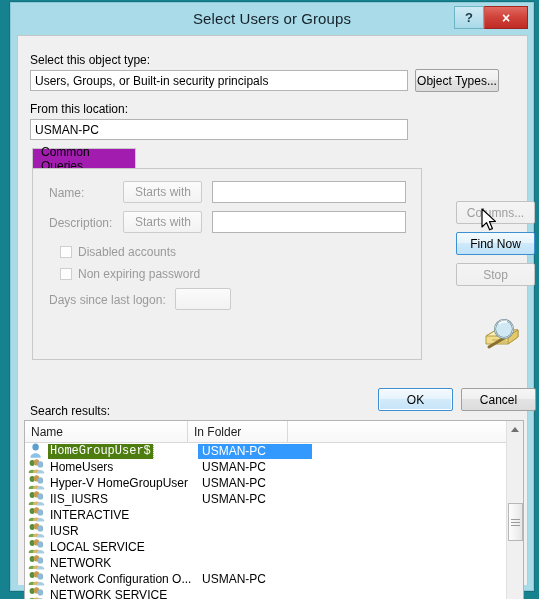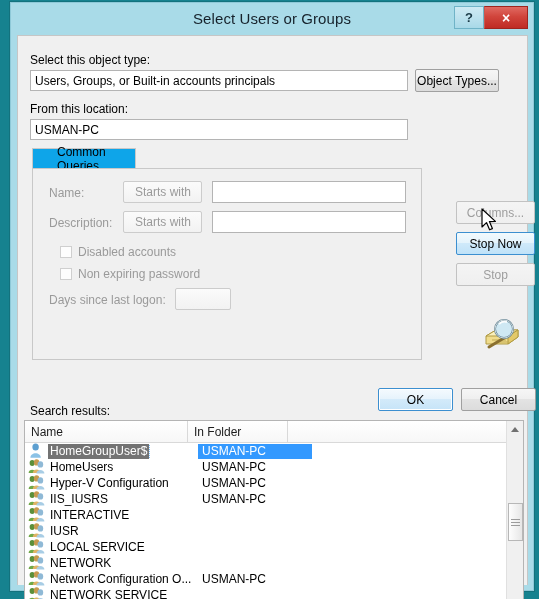--- a/index.html
+++ b/index.html
@@ -148,27 +148,27 @@
   
   .tabpanel {
     position: absolute;
     box-sizing: border-box;
     border: 1px solid #c8c8c8;
     background: #f0f0f0;
   }
   .tab-header {
     position: absolute;
     box-sizing: border-box;
-    background: #0ea5e9;
+    background: #a21caf;
     border: 1px solid #c8c8c8;
     border-bottom: 1px solid #f0f0f0;
     font-size: 12px;
     display: flex;
     align-items: center;
-    padding: 0 24px;
+    padding: 0 8px;
     color: #000;
   }
 
   
   .combo {
     position: absolute;
     box-sizing: border-box;
     background: linear-gradient(to bottom, #fbfbfb 0%, #f2f2f2 100%);
     border: 1px solid #cccccc;
     border-radius: 2px;
@@ -218,23 +218,24 @@
   }
   .row {
     position: relative;
     height: 16px;
     display: flex;
     align-items: center;
     font-size: 12px;
     color: #000;
   }
   .row.selected .cell-name-text {
-    background: #737373;
+    background: #4d7c0f;
     color: #ffffff;
     outline: 1px dotted #7ac0ff;
+    font-family: Liberation Mono, monospace;
   }
   .row.selected .cell-folder {
     background: #3399ff;
     color: #ffffff;
   }
   .row-icon {
     width: 20px;
     height: 16px;
     flex: none;
     position: relative;
@@ -306,21 +307,21 @@
     <div class="title-text">Select Users or Groups</div>
     <div class="titlebar-buttons">
       <div class="tb-btn tb-help">?</div>
       <div class="tb-btn tb-close">×</div>
     </div>
   </div>
 
   <div class="client">
 
     <div class="lbl" style="left:12px; top:17px;text-align:right;">Select this object type:</div>
-    <div class="textbox" style="left:12px; top:34px; width:378px; height:21px;">Users, Groups, or Built-in accounts principals</div>
+    <div class="textbox" style="left:12px; top:34px; width:378px; height:21px;">Users, Groups, or Built-in security principals</div>
     <div class="btn" style="left:397px; top:33px; width:84px; height:23px;">Object Types...</div>
 
     <div class="lbl" style="left:12px; top:66px;">From this location:</div>
     <div class="textbox" style="left:12px; top:83px; width:378px; height:21px;">USMAN-PC</div>
 
     <div class="tab-header" style="left:14px; top:112px; width:104px; height:21px;">Common Queries</div>
     <div class="tabpanel" style="left:14px; top:132px; width:390px; height:192px;">
 
       <div class="lbl lbl-dim" style="left:16px; top:17px;">Name:</div>
       <div class="combo" style="left:90px; top:12px; width:79px; height:22px;">Starts with</div>
@@ -337,21 +338,21 @@
       <div class="cbrow" style="left:27px; top:98px;">
         <span class="cbox"></span>
         <span class="cblabel">Non expiring password</span>
       </div>
 
       <div class="lbl lbl-dim" style="left:16px; top:124px;">Days since last logon:</div>
       <div class="combo" style="left:142px; top:119px; width:56px; height:22px;"></div>
     </div>
 
     <div class="btn disabled" style="left:438px; top:165px; width:79px; height:23px;">Columns...</div>
-    <div class="btn hover" style="left:438px; top:196px; width:79px; height:23px;">Stop Now</div>
+    <div class="btn hover" style="left:438px; top:196px; width:79px; height:23px;">Find Now</div>
     <div class="btn disabled" style="left:438px; top:227px; width:79px; height:23px;">Stop</div>
 
     <svg class="magnifier" style="left:462px; top:281px;" width="42" height="36" viewBox="0 0 42 36">
       <path d="M6 19 L16 13 L38 13 L38 20 L28 27 L6 27 Z" fill="#f0dc8c" stroke="#b09a42" stroke-width="1"></path>
       <path d="M6 19 L16 13 L38 13 L28 19 Z" fill="#faefbc" stroke="#b09a42" stroke-width="1"></path>
       <path d="M28 19 L38 13 L38 20 L28 27 Z" fill="#e3c96a" stroke="#b09a42" stroke-width="1"></path>
       <line x1="12" y1="23" x2="26" y2="23" stroke="#c2ab55" stroke-width="1"></line>
       <line x1="16" y1="25" x2="29" y2="25" stroke="#c2ab55" stroke-width="1"></line>
       <line x1="9" y1="30" x2="24" y2="21" stroke="#8a6f2e" stroke-width="3" stroke-linecap="round"></line>
       <circle cx="24" cy="12" r="9" fill="#cfe8f3" stroke="#5a7c8c" stroke-width="2"></circle>
@@ -400,21 +401,21 @@
           <div class="row">
             <span class="row-icon"><svg width="17" height="15" viewBox="0 0 17 15">
                 <ellipse cx="4.2" cy="4" rx="2.6" ry="3" fill="#5b8f3a"></ellipse>
                 <path d="M0.6 14 C0.6 9.8 7.8 9.8 7.8 14 Z" fill="#6fa847"></path>
                 <ellipse cx="8.6" cy="3.4" rx="2.7" ry="3.1" fill="#c89a4e"></ellipse>
                 <path d="M4.8 14 C4.8 9.4 12.4 9.4 12.4 14 Z" fill="#e0b466"></path>
                 <ellipse cx="12.4" cy="5.4" rx="2.8" ry="3.2" fill="#8fb9d6"></ellipse>
                 <path d="M8.4 14.6 C8.4 9.8 16.4 9.8 16.4 14.6 Z" fill="#a8cde5"></path>
               </svg></span>
             <span class="cell-name">
-              <span class="cell-name-text">Hyper-V Configuration</span>
+              <span class="cell-name-text">Hyper-V HomeGroupUser</span>
             </span>
             <span class="cell-folder">USMAN-PC</span>
           </div>
           <div class="row">
             <span class="row-icon"><svg width="17" height="15" viewBox="0 0 17 15">
                 <ellipse cx="4.2" cy="4" rx="2.6" ry="3" fill="#5b8f3a"></ellipse>
                 <path d="M0.6 14 C0.6 9.8 7.8 9.8 7.8 14 Z" fill="#6fa847"></path>
                 <ellipse cx="8.6" cy="3.4" rx="2.7" ry="3.1" fill="#c89a4e"></ellipse>
                 <path d="M4.8 14 C4.8 9.4 12.4 9.4 12.4 14 Z" fill="#e0b466"></path>
                 <ellipse cx="12.4" cy="5.4" rx="2.8" ry="3.2" fill="#8fb9d6"></ellipse>

